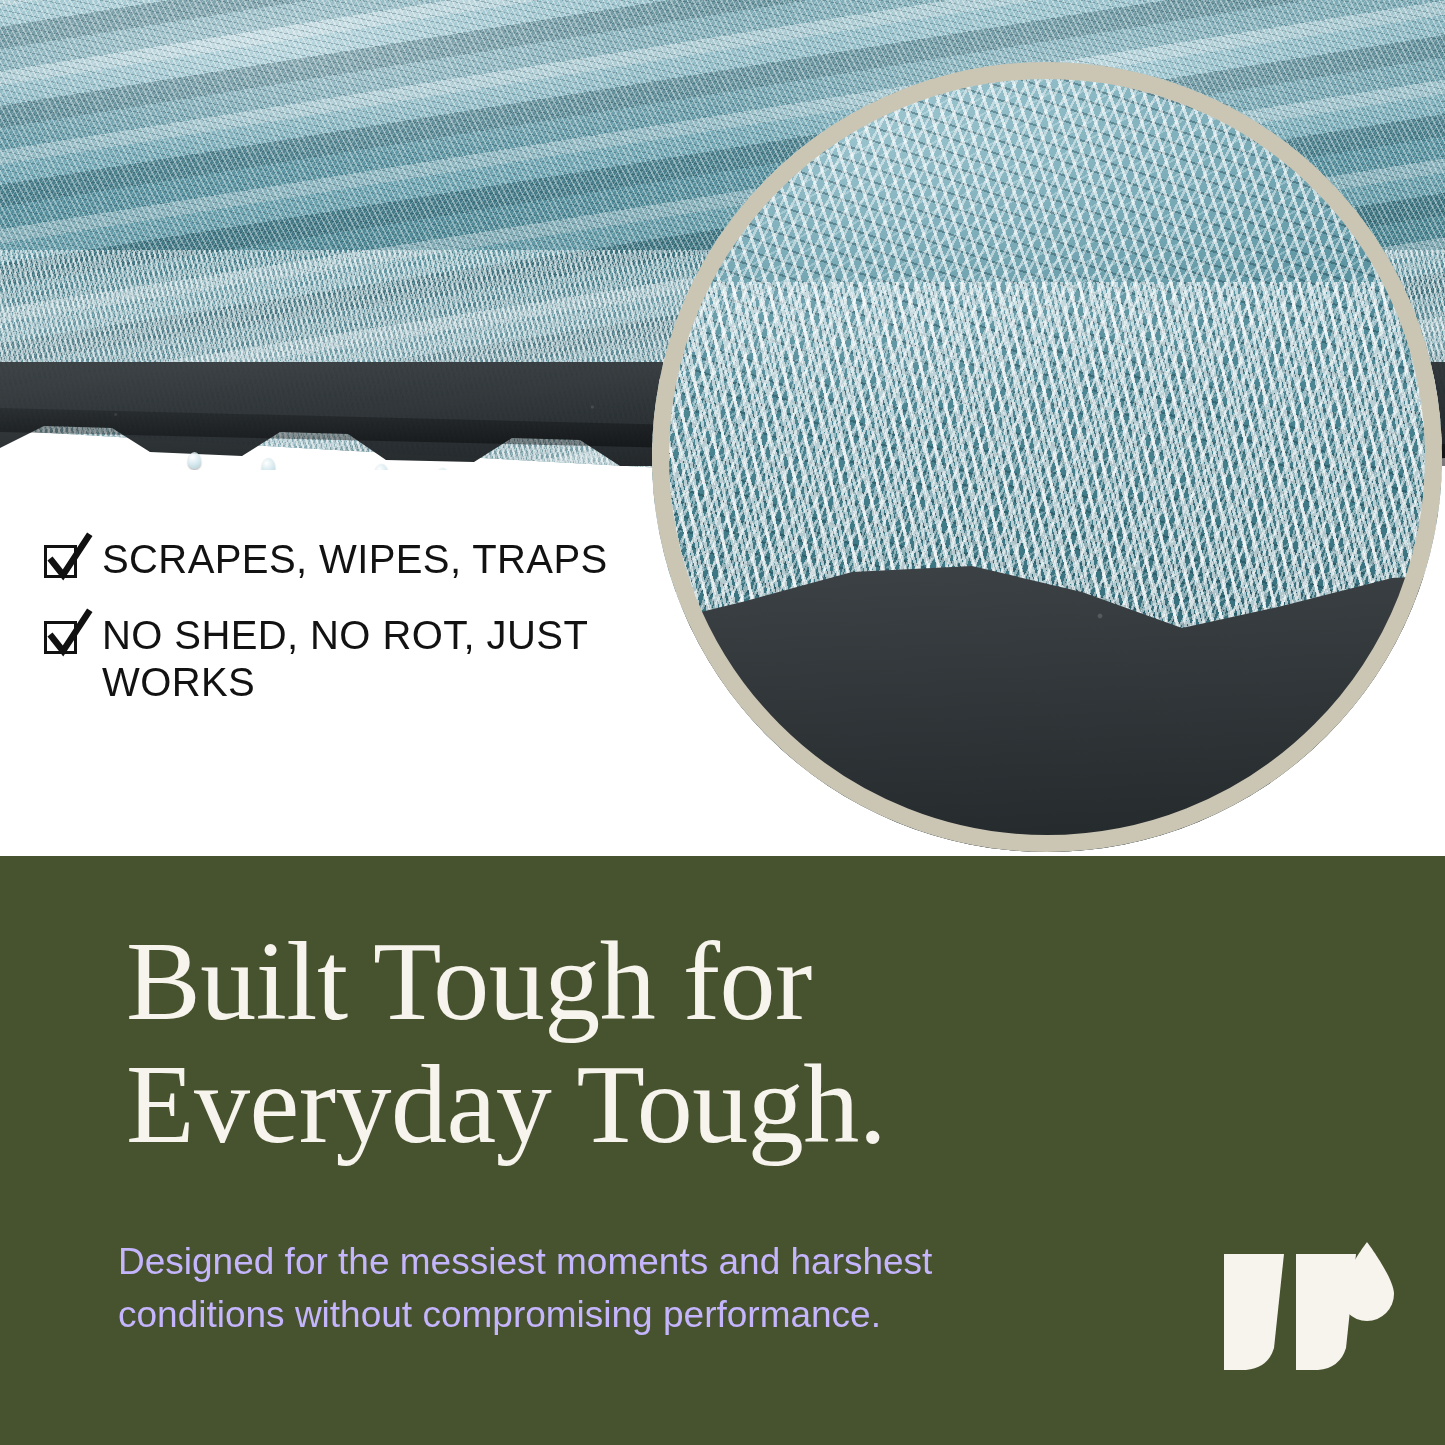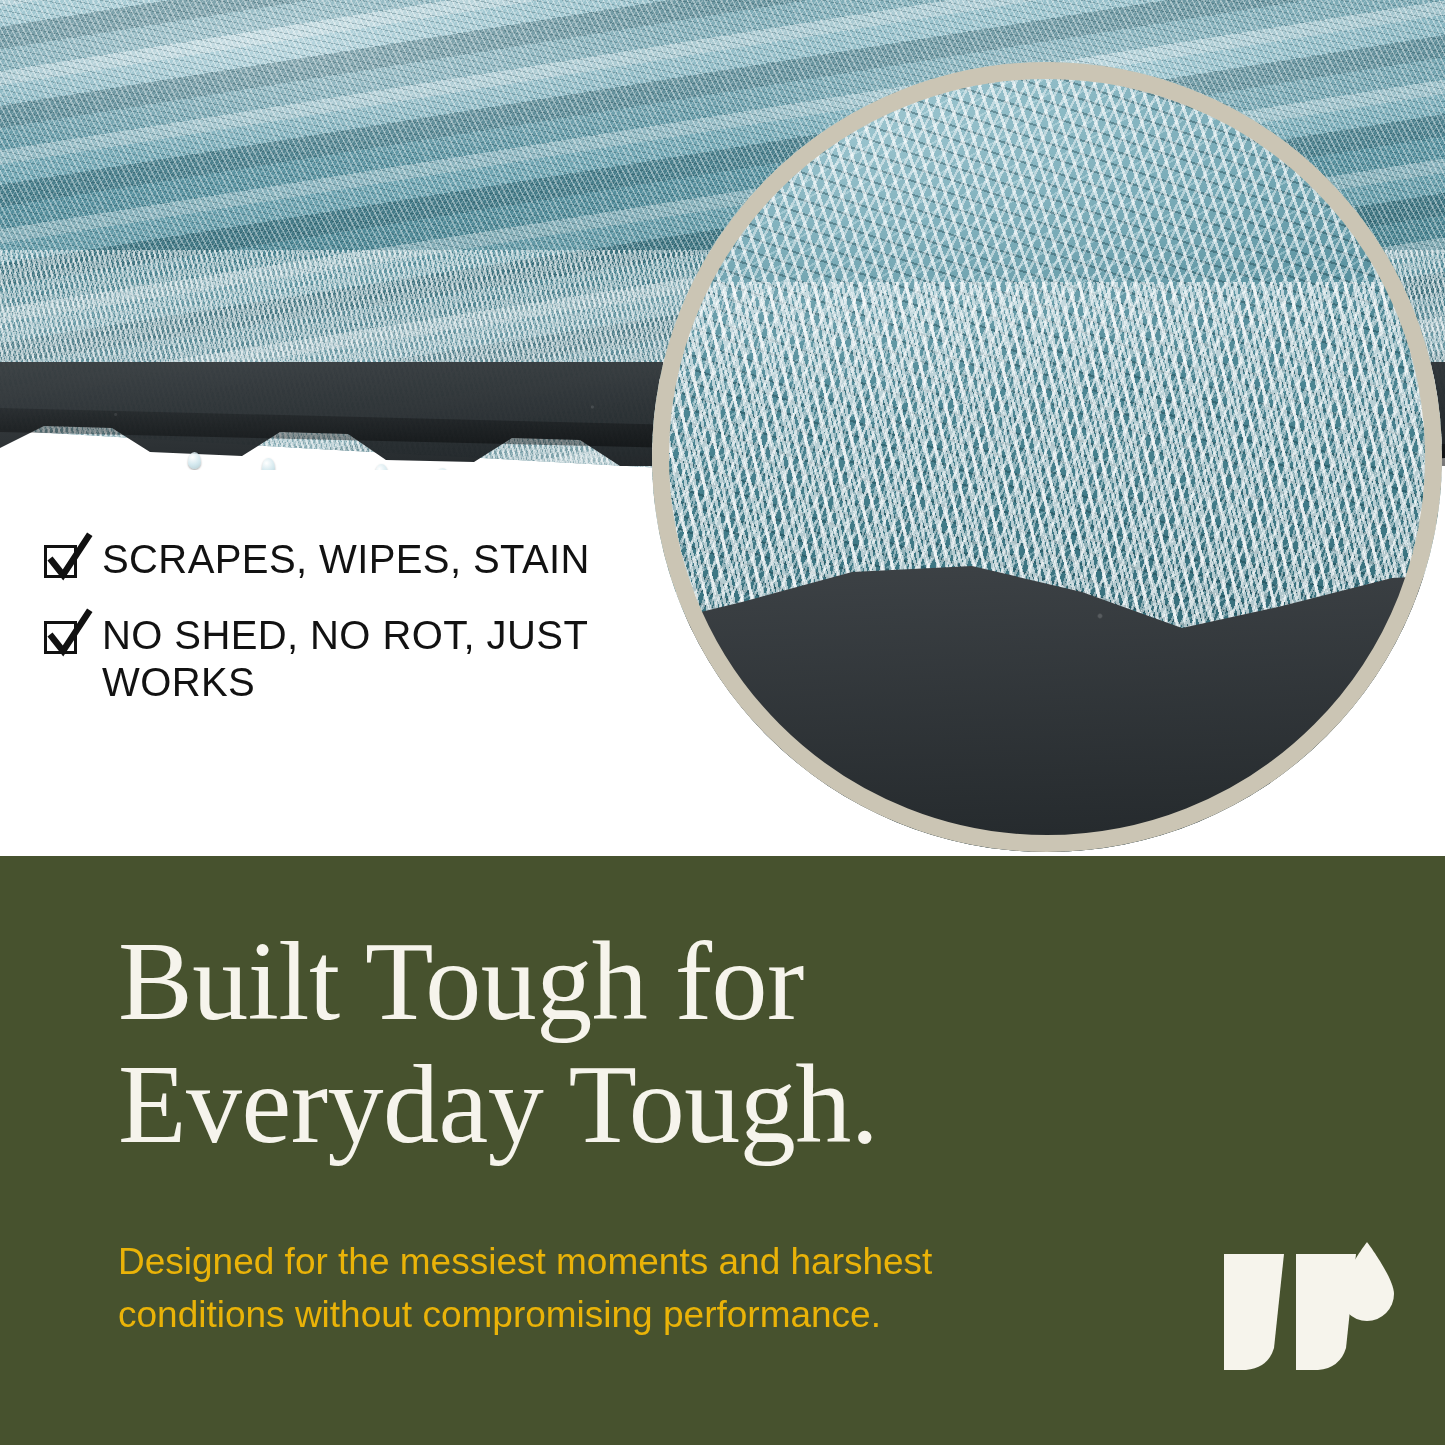--- a/index.html
+++ b/index.html
@@ -169,30 +169,30 @@
     font-size:40px;line-height:1.16;letter-spacing:.4px;color:#121212;
     font-family:"Liberation Sans",sans-serif;font-weight:400;
   }
 
   
   .green{
     position:absolute;left:0;top:856px;width:1445px;height:589px;
     background:#47522E;
   }
   .headline{
-    position:absolute;left:118px;top:64px;width:1000px;
+    position:absolute;left:126px;top:64px;width:1000px;
     font-family:"Liberation Serif",serif;
     font-size:112px;line-height:1.10;color:#F6F4EC;
     letter-spacing:-.5px;
   }
   .headline .l2{display:block;}
   .subcopy{
     position:absolute;left:118px;top:380px;width:830px;
     font-family:"Liberation Sans",sans-serif;
-    font-size:37px;line-height:1.42;color:#eab308;
+    font-size:37px;line-height:1.42;color:#c4b5fd;
   }
   
   .logo{
     position:absolute;left:1216px;top:1236px;width:180px;height:160px;
   }
 </style>
 </head>
 <body>
 
 <div class="canvas">
@@ -228,21 +228,21 @@
 
   <div class="checklist">
 
     <div class="check-row">
       <span class="cbox">
         <span class="sq"></span>
         <svg width="46" height="52" viewBox="0 0 46 52" aria-hidden="true">
           <path d="M6 26 L17 40 L42 2" fill="none" stroke="#111" stroke-width="6.5" stroke-linecap="square" stroke-linejoin="miter"></path>
         </svg>
       </span>
-      <span class="check-label">SCRAPES, WIPES, STAIN</span>
+      <span class="check-label">SCRAPES, WIPES, TRAPS</span>
     </div>
 
 
     <div class="check-row">
       <span class="cbox">
         <span class="sq"></span>
         <svg width="46" height="52" viewBox="0 0 46 52" aria-hidden="true">
           <path d="M6 26 L17 40 L42 2" fill="none" stroke="#111" stroke-width="6.5" stroke-linecap="square" stroke-linejoin="miter"></path>
         </svg>
       </span>

